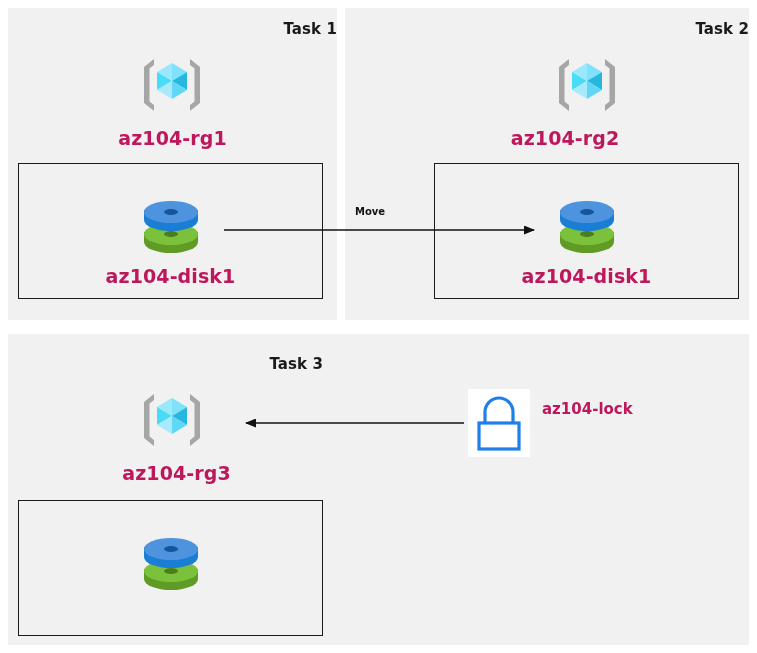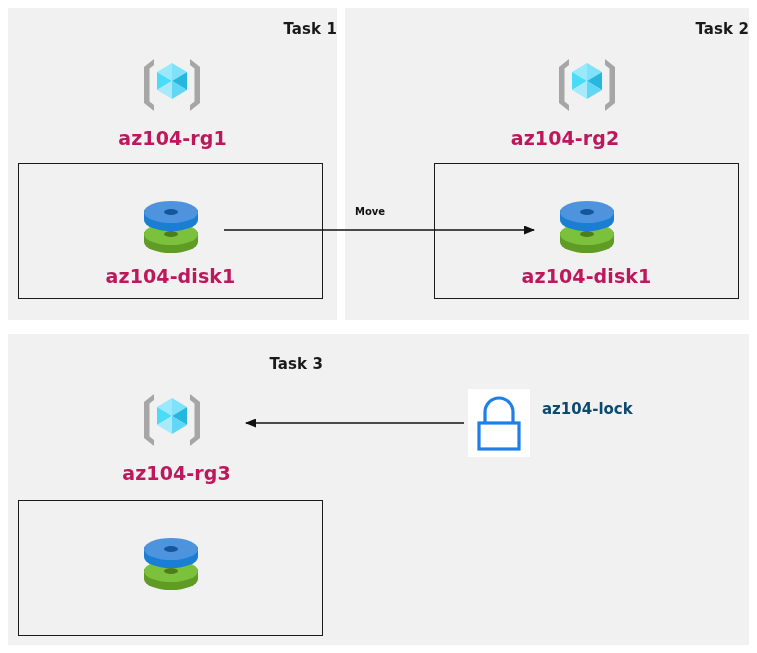--- a/index.html
+++ b/index.html
@@ -106,21 +106,21 @@
   }
   .lock-card svg { display: block; width: 62px; height: 68px; }
 
   .lock-text {
     position: absolute;
     left: 542px;
     top: 398px;
     width: 180px;
     font-size: 15px;
     font-weight: bold;
-    color: #0c4a6e;
+    color: #be185d;
     line-height: 23px;
     white-space: nowrap;
   }
 </style>
 </head>
 <body>
 
 <div id="canvas">
 
   <div class="panel" id="panel-task1"></div>

